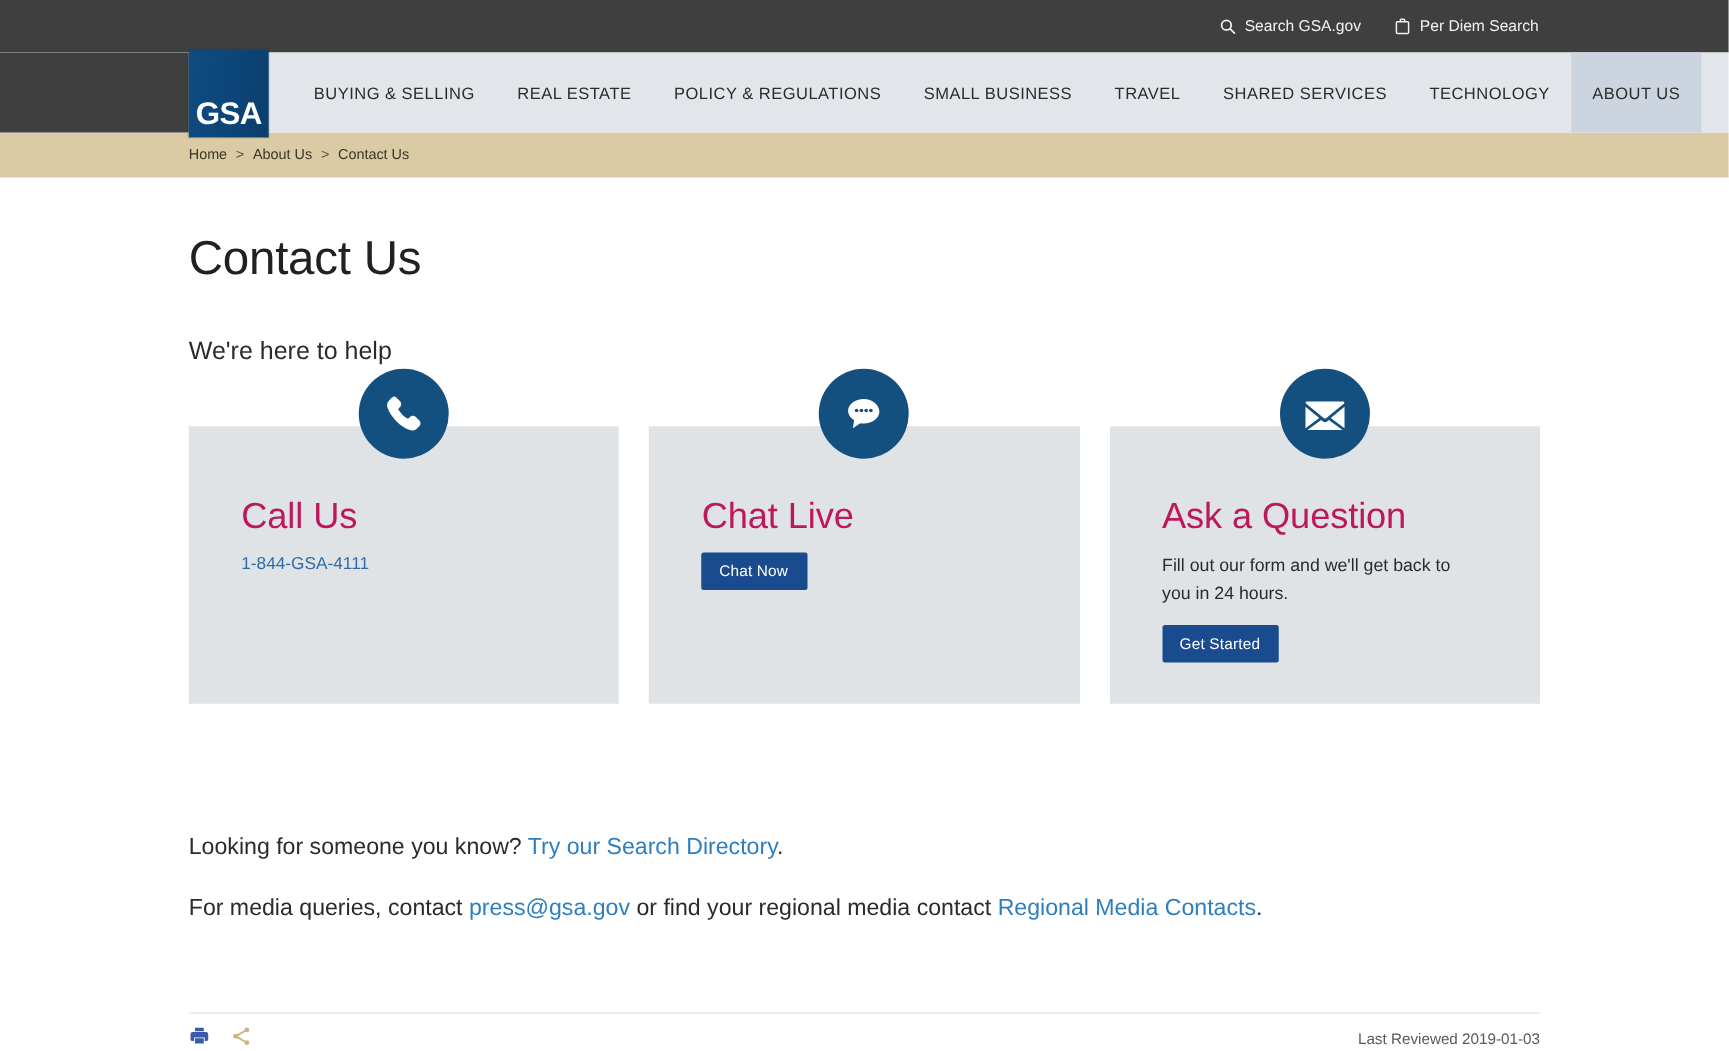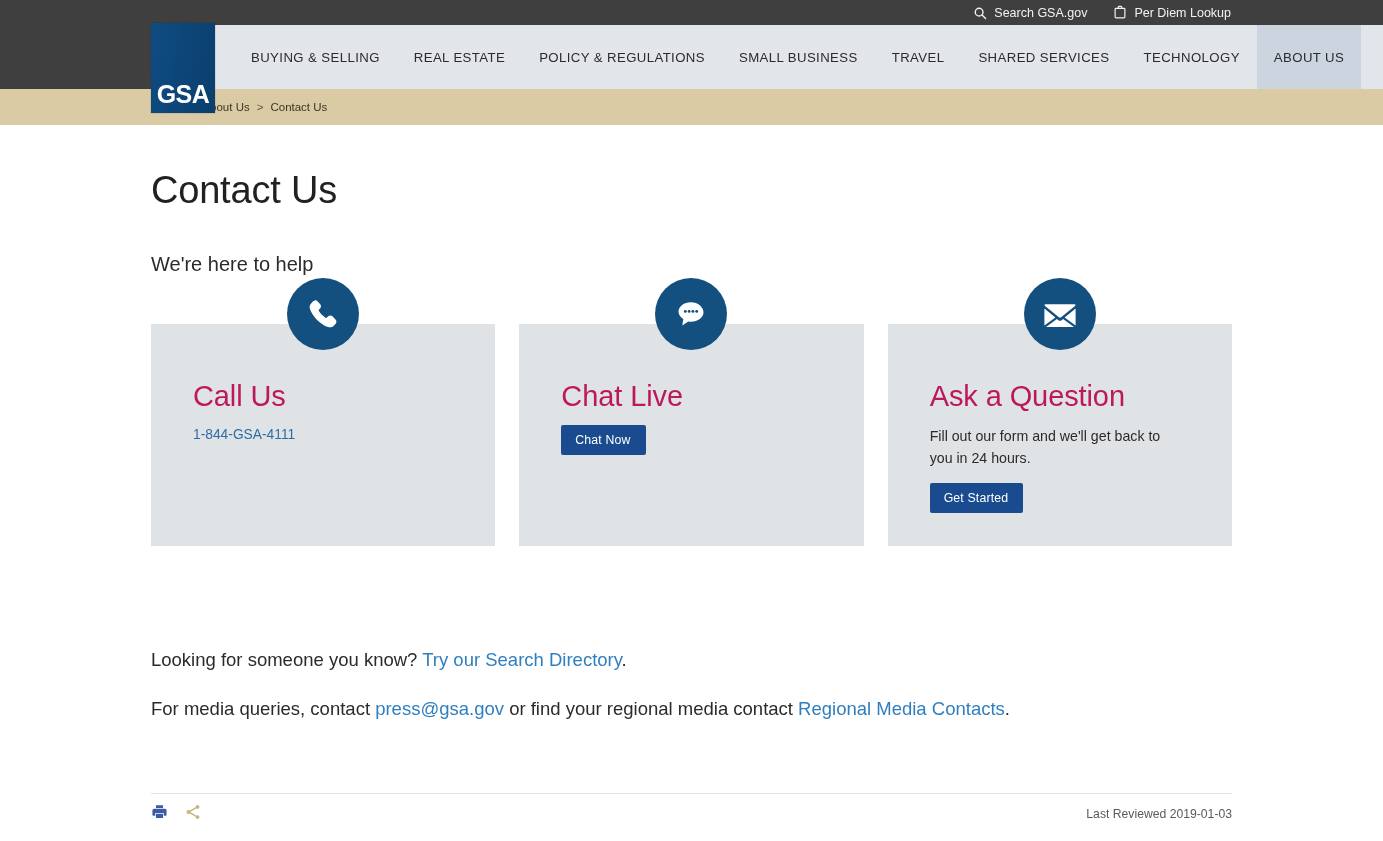--- a/index.html
+++ b/index.html
@@ -8,21 +8,21 @@
     margin: 0; padding: 0;
     width: 1383px; height: 841px;
     overflow: hidden;
     background: #ffffff;
     font-family: "Liberation Sans", sans-serif;
     -webkit-font-smoothing: antialiased;
   }
 
   
   .utility-bar {
-    height: 25px;
+    height: 42px;
     background: #3f3f3f;
     display: flex;
     justify-content: flex-end;
     align-items: center;
     padding-right: 152px;
     gap: 26px;
   }
   .utility-link {
     display: flex;
     align-items: center;
@@ -43,21 +43,21 @@
     align-items: stretch;
     position: relative;
   }
   .logo-slot {
     width: 151px;
     background: #3f3f3f;
     flex: none;
   }
   .logo {
     width: 64px;
-    height: 90px;
+    height: 70px;
     background: #0b4778;
     background: linear-gradient(100deg,#0f4c82 0%,#0a3f6e 100%);
     position: absolute;
     left: 151px;
     top: -2px;
     display: flex;
     align-items: flex-end;
     justify-content: center;
     padding-bottom: 6px;
     z-index: 5;
@@ -227,21 +227,21 @@
     </span>
     <span>Search GSA.gov</span>
   </a>
   <a class="utility-link">
     <span class="ico">
       <svg width="14" height="15" viewBox="0 0 22 24" fill="none" stroke="#f2f2f2" stroke-width="1.9">
         <rect x="3.2" y="5.5" width="15.6" height="15" rx="1.3"></rect>
         <path d="M8.2 5.5V3.4a1.3 1.3 0 0 1 1.3-1.3h3a1.3 1.3 0 0 1 1.3 1.3v2.1"></path>
       </svg>
     </span>
-    <span>Per Diem Lookup</span>
+    <span>Per Diem Search</span>
   </a>
 </div>
 
 <div class="header">
   <div class="logo-slot"></div>
   <a class="logo">
     <span class="logo-text">GSA</span>
   </a>
   <nav class="nav">
     <a class="nav-item">BUYING &amp; SELLING</a>

